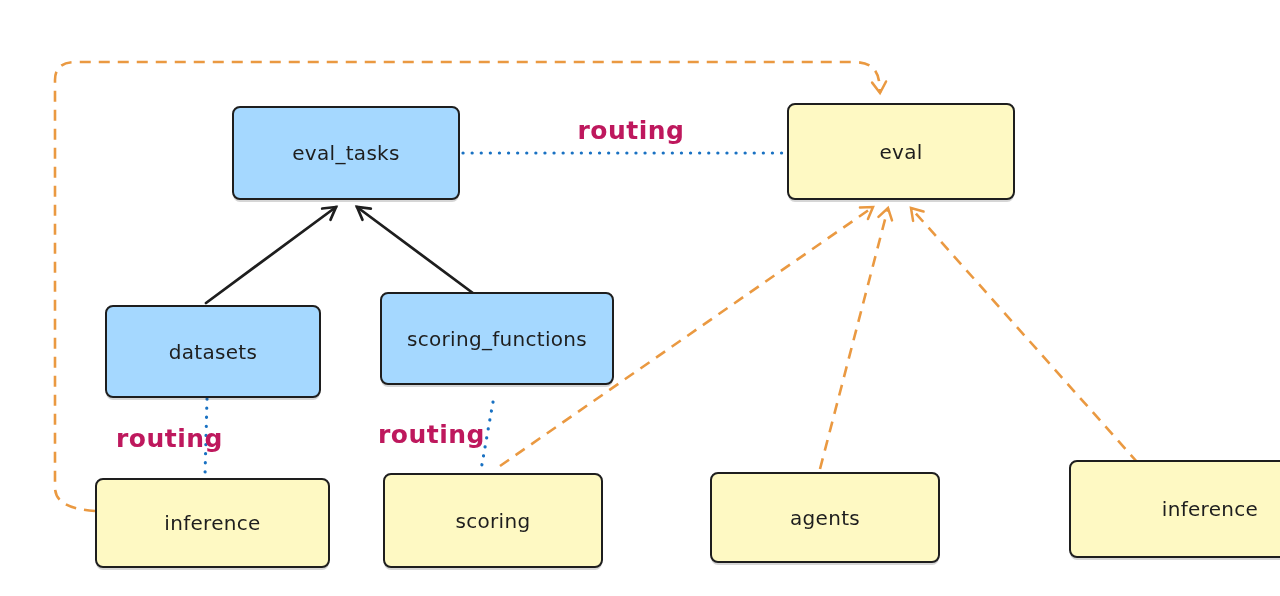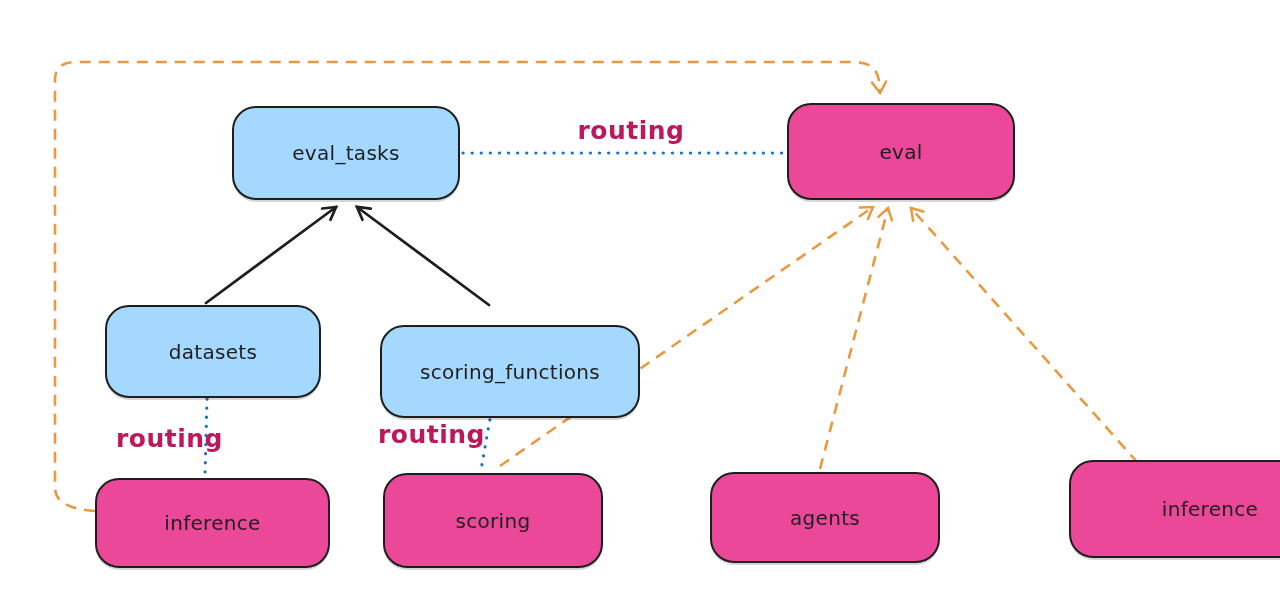--- a/index.html
+++ b/index.html
@@ -3,27 +3,27 @@
 <meta charset="utf-8">
 <style>
   html,body{margin:0;padding:0;background:#ffffff;}
   .canvas{
     position:relative;width:1280px;height:596px;background:#ffffff;
     font-family:"DejaVu Sans", sans-serif;overflow:hidden;
   }
   svg.wires{position:absolute;left:0;top:0;width:1280px;height:596px;}
   .node{
     position:absolute;box-sizing:border-box;
-    border:2.5px solid #1e1e1e;border-radius:24px;
+    border:2.5px solid #1e1e1e;border-radius:8px;
     display:flex;align-items:center;justify-content:center;
     font-size:20px;color:#1e1e1e;letter-spacing:.3px;
     box-shadow:0 3px 0 -1px rgba(30,30,30,.18);
   }
   .node.blue{background:#a5d8ff;}
-  .node.green{background:#ec4899;}
+  .node.green{background:#fef9c3;}
   .node-label{white-space:nowrap;}
   .edge-label{
     position:absolute;color:#be185d;font-size:25px;font-weight:600;
     letter-spacing:.5px;white-space:nowrap;text-align:center;
   }
 </style>
 </head>
 <body>
 
 <div class="canvas">
@@ -56,21 +56,21 @@
   </div>
 
   <div class="node green" style="left:787px;top:103px;width:228px;height:97px;">
     <span class="node-label">eval</span>
   </div>
 
   <div class="node blue" style="left:97px;top:305px;width:216px;height:93px;margin-left:8px;">
     <span class="node-label">datasets</span>
   </div>
 
-  <div class="node blue" style="left:380px;top:325px;width:260px;height:93px;">
+  <div class="node blue" style="left:380px;top:292px;width:234px;height:93px;">
     <span class="node-label">scoring_functions</span>
   </div>
 
   <div class="node green" style="left:95px;top:478px;width:235px;height:90px;">
     <span class="node-label">inference</span>
   </div>
 
   <div class="node green" style="left:710px;top:472px;width:230px;height:91px;">
     <span class="node-label">agents</span>
   </div>

